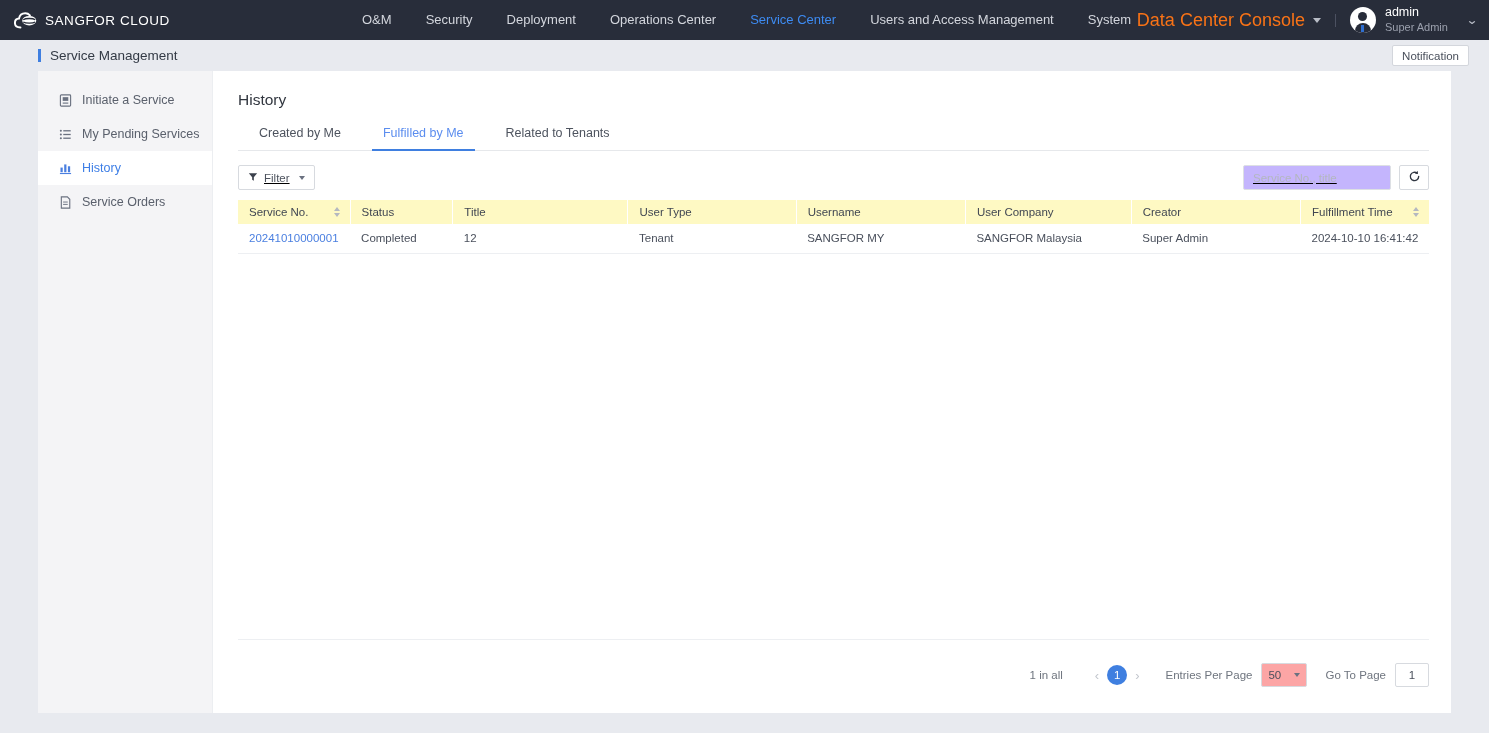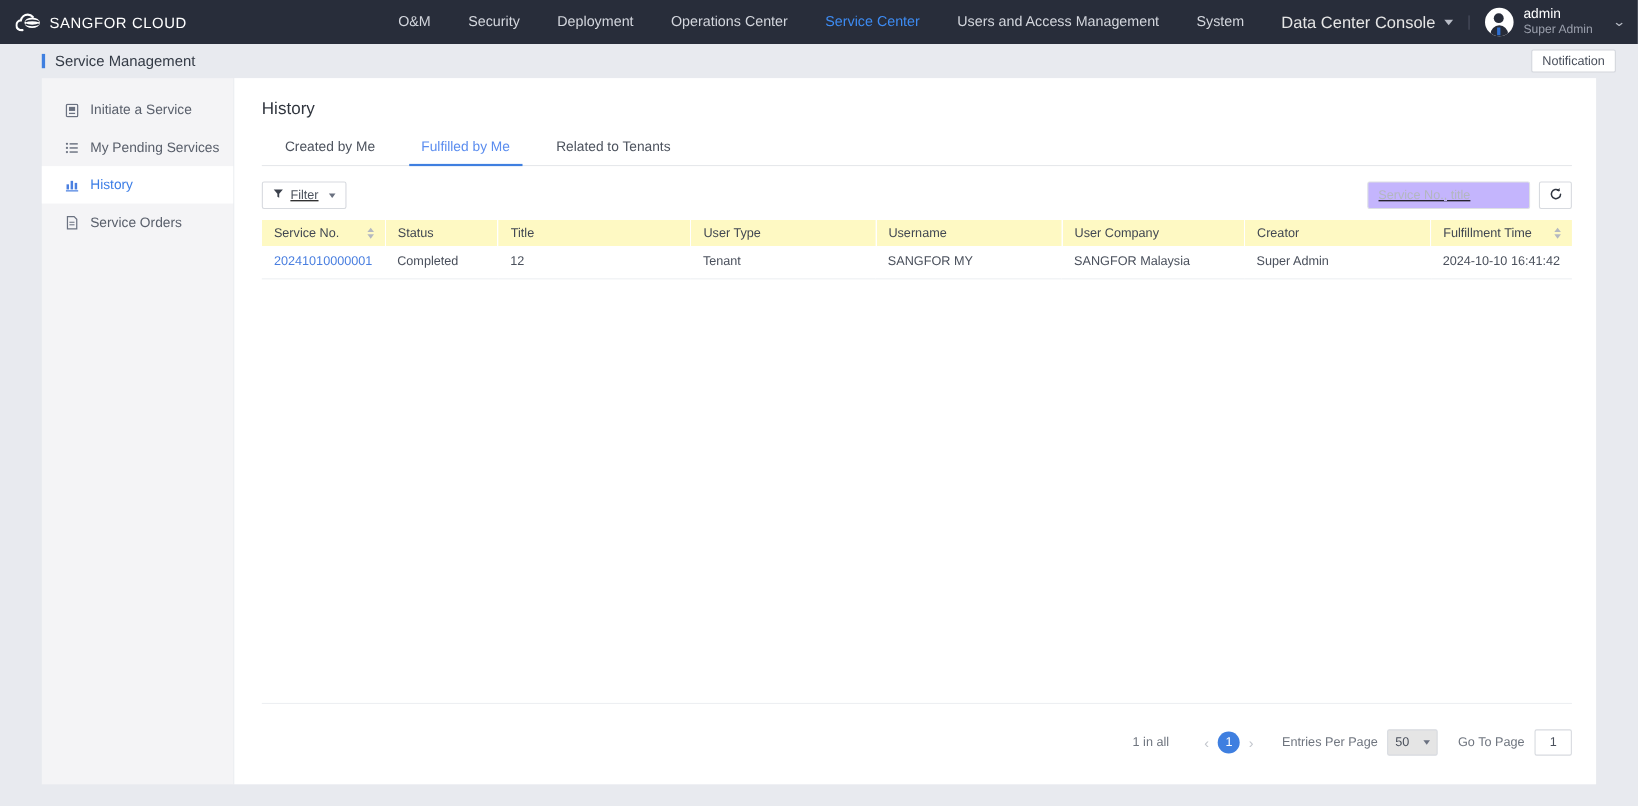--- a/index.html
+++ b/index.html
@@ -53,21 +53,21 @@
   .topright {
     position: absolute;
     right: 12px;
     display: flex;
     align-items: center;
     height: 40px;
     gap: 0;
   }
   .dc-console {
     display: flex; align-items: center; gap: 8px;
-    font-size: 15px; color: #e5e5e5;
+    font-size: 18px; color: #f97316;
     padding-right: 10px;
   }
   .caret-down {
     width: 0; height: 0;
     border-left: 4px solid transparent;
     border-right: 4px solid transparent;
     border-top: 5px solid #b9bdc7;
   }
   .vdivider {
     width: 1px; height: 13px; background: #4c5161;
@@ -303,21 +303,21 @@
   .pg-num {
     width: 20px; height: 20px; border-radius: 50%;
     background: #3f7fe0; color: #fff;
     display: flex; align-items: center; justify-content: center;
     font-size: 11.5px; cursor: pointer;
   }
   .pg-label { margin-left: 18px; margin-right: 9px; }
   .pg-select {
     width: 46px; height: 24px;
     border: 1px solid #d7dadf; border-radius: 2px;
-    background: #e5e5e5;
+    background: #fca5a5;
     display: flex; align-items: center; justify-content: space-between;
     padding: 0 6px;
     font-size: 11.5px; color: #4a505c; cursor: pointer;
   }
   .pg-select .fcaret {
     width: 0; height: 0;
     border-left: 3.5px solid transparent;
     border-right: 3.5px solid transparent;
     border-top: 4.5px solid #6a7180;
   }

